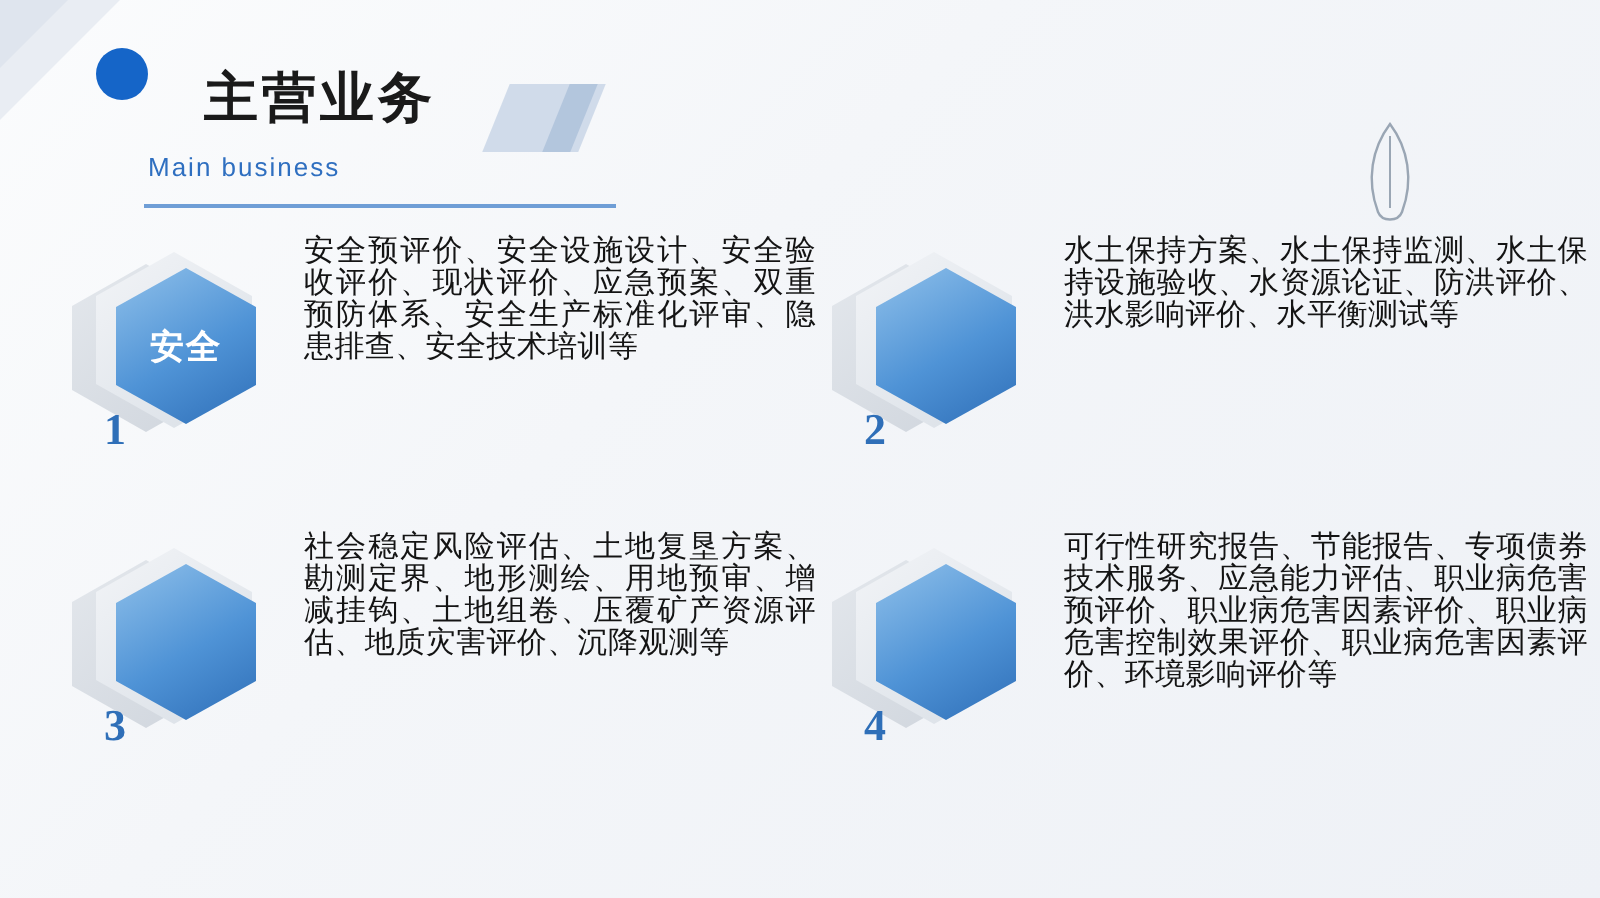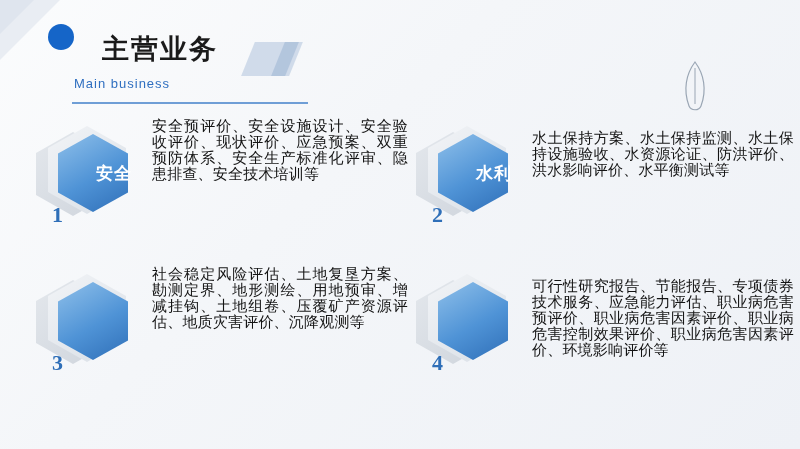--- a/index.html
+++ b/index.html
@@ -169,21 +169,20 @@
     top: 10px;
     width: 70px;
     height: 78px;
     display: flex;
     align-items: center;
     justify-content: center;
     color: #ffffff;
     font-size: 17px;
     font-weight: bold;
     letter-spacing: 1px;
-    padding-left: 21px;
   }
   .hex-num {
     position: absolute;
     left: 16px;
     top: 78px;
     font-size: 22px;
     font-weight: bold;
     color: #2f6fb8;
     font-family: "Liberation Serif", serif;
   }
@@ -191,21 +190,21 @@
     position: absolute;
     left: 122px;
     top: 0px;
     width: 256px;
     font-size: 15px;
     line-height: 16px;
     color: #141414;
     letter-spacing: .2px;
     text-align: justify;
   }
-  .cell.c2 .text, .cell.c4 .text { width: 262px; margin-top: 12px; }
+  .cell.c2 .text, .cell.c4 .text { width: 262px; }
 </style>
 </head>
 <body>
 
 <div class="slide">
 
   <div class="corner-wedge"></div>
   <div class="corner-wedge2"></div>
 
   <div class="title-wrap">
@@ -233,21 +232,20 @@
         <div class="hex-num">1</div>
       </div>
       <div class="text">安全预评价、安全设施设计、安全验收评价、现状评价、应急预案、双重预防体系、安全生产标准化评审、隐患排查、安全技术培训等</div>
     </div>
 
     <div class="cell c2">
       <div class="hexwrap">
         <div class="hex hex-back"></div>
         <div class="hex hex-mid"></div>
         <div class="hex hex-front"></div>
-        <div class="hex-label">水利</div>
         <div class="hex-num">2</div>
       </div>
       <div class="text">水土保持方案、水土保持监测、水土保持设施验收、水资源论证、防洪评价、洪水影响评价、水平衡测试等</div>
     </div>
 
     <div class="cell c3">
       <div class="hexwrap">
         <div class="hex hex-back"></div>
         <div class="hex hex-mid"></div>
         <div class="hex hex-front"></div>

